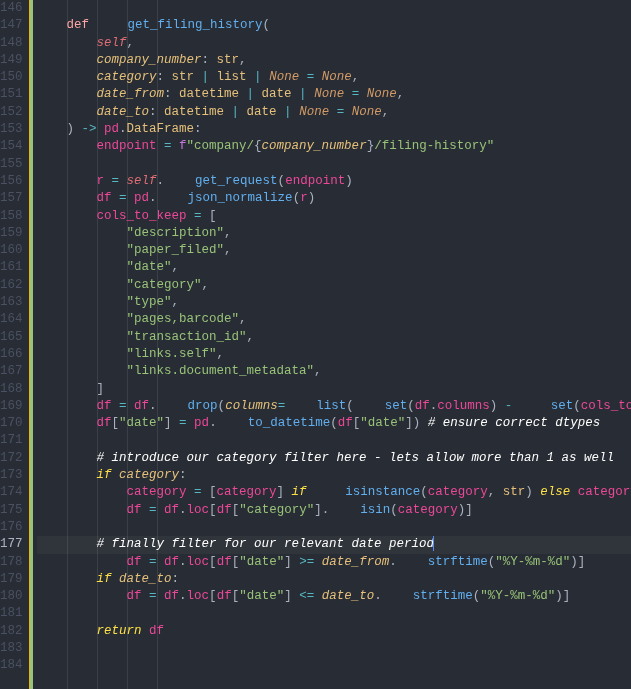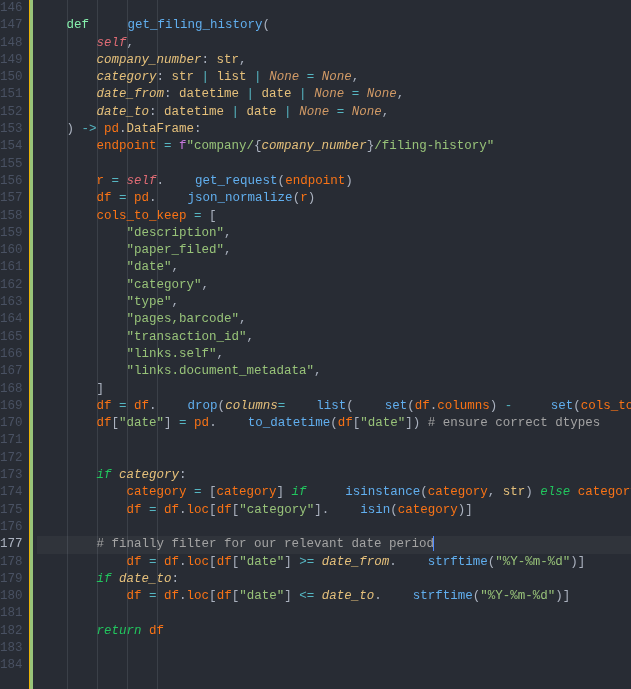--- a/index.html
+++ b/index.html
@@ -65,32 +65,32 @@
   }
   .cursor {
     display: inline-block;
     width: 1px;
     height: 15px;
     background: #528bff;
     vertical-align: middle;
     margin-left: -1px;
   }
   
-  .kw   { color: #86efac; font-family: Liberation Mono, monospace; }           
-  .kw2  { color: #22c55e; font-style: italic; }
+  .kw   { color: #fca5a5; font-family: Liberation Mono, monospace; }           
+  .kw2  { color: #fde047; font-style: italic; }
   .self { color: #e06c75; font-style: italic; }
   .fn   { color: #61afef; padding-left: 31px; }
   .param{ color: #e5c07b; font-style: italic; }
   .type { color: #e5c07b; }
   .const{ color: #d19a66; font-style: italic; margin-top: 25px; }
   .str  { color: #98c379; }
   .op   { color: #56b6c2; }
   .punc { color: #abb2bf; }
-  .var  { color: #f97316; }
-  .comment { color: #a3a3a3; }
+  .var  { color: #ec4899; }
+  .comment { color: #ffffff; font-style: italic; }
   .prefix { color: #c678dd; }
 </style>
 </head>
 <body>
 
 <div class="editor">
   <div class="gutter" id="gutter">
       <span class="ln">146</span>
       <span class="ln">147</span>
       <span class="ln">148</span>
@@ -158,21 +158,21 @@
       <div class="line"><span class="punc">            </span><span class="str">"category"</span><span class="punc">,</span></div>
       <div class="line"><span class="punc">            </span><span class="str">"type"</span><span class="punc">,</span></div>
       <div class="line"><span class="punc">            </span><span class="str">"pages,barcode"</span><span class="punc">,</span></div>
       <div class="line"><span class="punc">            </span><span class="str">"transaction_id"</span><span class="punc">,</span></div>
       <div class="line"><span class="punc">            </span><span class="str">"links.self"</span><span class="punc">,</span></div>
       <div class="line"><span class="punc">            </span><span class="str">"links.document_metadata"</span><span class="punc">,</span></div>
       <div class="line"><span class="punc">        </span><span class="punc">]</span></div>
       <div class="line"><span class="punc">        </span><span class="var">df </span><span class="op">= </span><span class="var">df</span><span class="punc">.</span><span class="fn">drop</span><span class="punc">(</span><span class="param">columns</span><span class="op">=</span><span class="fn">list</span><span class="punc">(</span><span class="fn">set</span><span class="punc">(</span><span class="var">df</span><span class="punc">.</span><span class="var">columns</span><span class="punc">) </span><span class="op">- </span><span class="fn">set</span><span class="punc">(</span><span class="var">cols_to_keep</span><span class="punc">)))</span></div>
       <div class="line"><span class="punc">        </span><span class="var">df</span><span class="punc">[</span><span class="str">"date"</span><span class="punc">] </span><span class="op">= </span><span class="var">pd</span><span class="punc">.</span><span class="fn">to_datetime</span><span class="punc">(</span><span class="var">df</span><span class="punc">[</span><span class="str">"date"</span><span class="punc">]) </span><span class="comment"># ensure correct dtypes</span></div>
       <div class="line"><span></span></div>
-      <div class="line"><span class="punc">        </span></div>
+      <div class="line"><span class="punc">        </span><span class="comment"># introduce our category filter here - lets allow more than 1 as well</span></div>
       <div class="line"><span class="punc">        </span><span class="kw2">if </span><span class="param">category</span><span class="punc">:</span></div>
       <div class="line"><span class="punc">            </span><span class="var">category </span><span class="op">= </span><span class="punc">[</span><span class="var">category</span><span class="punc">] </span><span class="kw2">if </span><span class="fn">isinstance</span><span class="punc">(</span><span class="var">category</span><span class="punc">, </span><span class="type">str</span><span class="punc">) </span><span class="kw2">else </span><span class="var">category</span></div>
       <div class="line"><span class="punc">            </span><span class="var">df </span><span class="op">= </span><span class="var">df</span><span class="punc">.</span><span class="var">loc</span><span class="punc">[</span><span class="var">df</span><span class="punc">[</span><span class="str">"category"</span><span class="punc">].</span><span class="fn">isin</span><span class="punc">(</span><span class="var">category</span><span class="punc">)]</span></div>
       <div class="line"><span></span></div>
       <div class="line current-line"><span class="punc">        </span><span class="comment"># finally filter for our relevant date period</span><span class="cursor"></span></div>
       <div class="line"><span class="punc">            </span><span class="var">df </span><span class="op">= </span><span class="var">df</span><span class="punc">.</span><span class="var">loc</span><span class="punc">[</span><span class="var">df</span><span class="punc">[</span><span class="str">"date"</span><span class="punc">] </span><span class="op">&gt;= </span><span class="param">date_from</span><span class="punc">.</span><span class="fn">strftime</span><span class="punc">(</span><span class="str">"%Y-%m-%d"</span><span class="punc">)]</span></div>
       <div class="line"><span class="punc">        </span><span class="kw2">if </span><span class="param">date_to</span><span class="punc">:</span></div>
       <div class="line"><span class="punc">            </span><span class="var">df </span><span class="op">= </span><span class="var">df</span><span class="punc">.</span><span class="var">loc</span><span class="punc">[</span><span class="var">df</span><span class="punc">[</span><span class="str">"date"</span><span class="punc">] </span><span class="op">&lt;= </span><span class="param">date_to</span><span class="punc">.</span><span class="fn">strftime</span><span class="punc">(</span><span class="str">"%Y-%m-%d"</span><span class="punc">)]</span></div>
       <div class="line"><span></span></div>
       <div class="line"><span class="punc">        </span><span class="kw2">return </span><span class="var">df</span></div>

